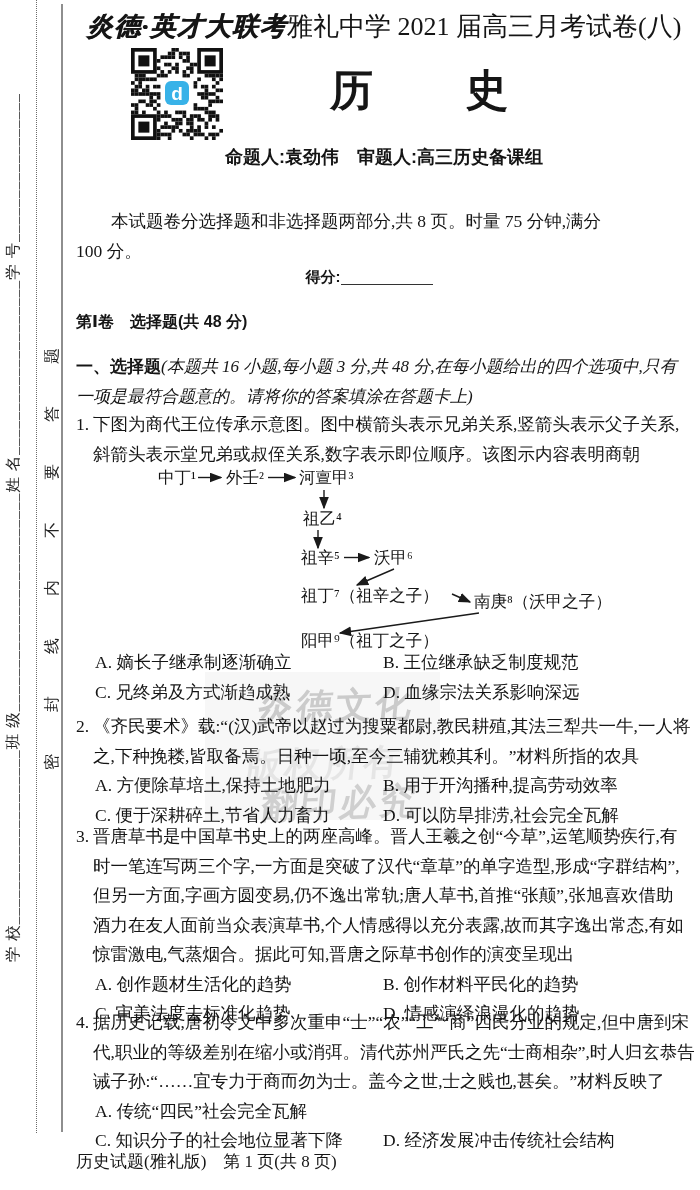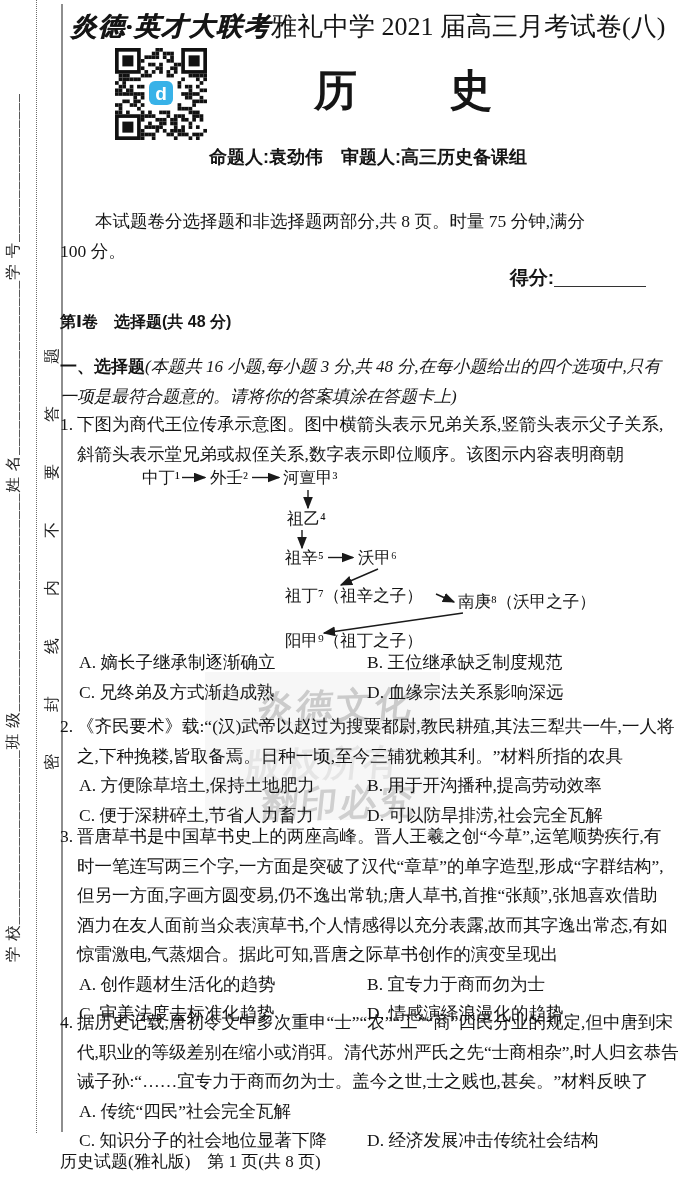--- a/index.html
+++ b/index.html
@@ -16,34 +16,34 @@
   
   .wm-box{position:absolute;left:205px;top:672px;width:235px;height:148px;
        background:rgba(90,90,90,0.05);z-index:0;}
   .wm{position:absolute;z-index:0;font-weight:bold;font-size:36px;letter-spacing:3px;
        color:#8f8f8f;transform:skewX(-8deg) rotate(-2deg);
        font-family:"Liberation Sans","DejaVu Sans",sans-serif;}
   .wm1{left:258px;top:682px;opacity:.42;}
   .wm2{left:246px;top:740px;opacity:.16;}
   .wm3{left:262px;top:779px;opacity:.38;}
   
-  .main{position:absolute;left:60px;top:0;width:616px;height:888px;z-index:2;}
+  .main{position:absolute;left:76px;top:0;width:616px;height:888px;z-index:2;}
   .blk{position:absolute;left:0;width:100%;}
   .header-line{top:10px;text-align:center;font-size:26px;line-height:34px;white-space:nowrap;}
   .callig{font-weight:bold;font-style:italic;letter-spacing:1.5px;text-shadow:.6px 0 currentColor;}
   .qr-wrap{position:absolute;left:55px;top:48px;width:92px;height:92px;}
   .subject-title{position:absolute;left:254px;top:62px;white-space:nowrap;
        font-family:"Liberation Sans","DejaVu Sans",sans-serif;font-weight:bold;
        font-size:43px;letter-spacing:92px;}
   .setters{top:145px;text-align:center;font-family:"Liberation Sans","DejaVu Sans",sans-serif;
        font-weight:bold;font-size:18px;}
   .intro{top:206px;font-size:17.5px;line-height:30px;}
   .intro-l1{text-indent:35px;white-space:nowrap;}
-  .score{top:265px;text-align:right;padding-right:30px;box-sizing:border-box;
-       font-family:"Liberation Sans","DejaVu Sans",sans-serif;font-weight:bold;font-size:19px;}
+  .score{top:265px;text-align:center;padding-right:30px;box-sizing:border-box;
+       font-family:"Liberation Sans","DejaVu Sans",sans-serif;font-weight:bold;font-size:15px;}
   .score-blank{display:inline-block;width:92px;height:19px;border-bottom:1.6px solid #333;
        vertical-align:-3px;}
   .section-title{top:312px;text-align:left;font-size:16px;font-weight:bold;
        font-family:"Liberation Sans","DejaVu Sans",sans-serif;}
   .instructions{top:352px;font-size:17px;line-height:29.5px;}
   .instr-prefix{font-style:normal;font-weight:bold;font-family:"Liberation Sans","DejaVu Sans",sans-serif;}
   .instr-rest,.instr-l2{font-style:italic;}
   .iline{display:flex;white-space:nowrap;}
   .q{font-size:17.5px;line-height:29.5px;}
   .q1{top:410px;} .q1opts{top:648px;} .q2{top:712px;} .q3{top:822px;} .q4{top:1008px;}
@@ -372,21 +372,21 @@
       <span class="qnum">3.</span>
         <span>晋唐草书是中国草书史上的两座高峰。晋人王羲之创“今草”,运笔顺势疾行,有</span>
     </div>
     <div class="stem-cont">时一笔连写两三个字,一方面是突破了汉代“章草”的单字造型,形成“字群结构”,</div>
     <div class="stem-cont">但另一方面,字画方圆变易,仍不逸出常轨;唐人草书,首推“张颠”,张旭喜欢借助</div>
     <div class="stem-cont">酒力在友人面前当众表演草书,个人情感得以充分表露,故而其字逸出常态,有如</div>
     <div class="stem-cont">惊雷激电,气蒸烟合。据此可知,晋唐之际草书创作的演变呈现出</div>
     <div class="opts">
       <div class="opt-row">
         <span class="opt-l">A. 创作题材生活化的趋势</span>
-        <span class="opt-r">B. 宜专力于商而勿为士</span>
+        <span class="opt-r">B. 创作材料平民化的趋势</span>
       </div>
       <div class="opt-row">
         <span class="opt-l">C. 审美法度去标准化趋势</span>
         <span class="opt-r">D. 情感演绎浪漫化的趋势</span>
       </div>
     </div>
   </div>
 
   <div class="blk q q4">
     <div class="stem-first">

